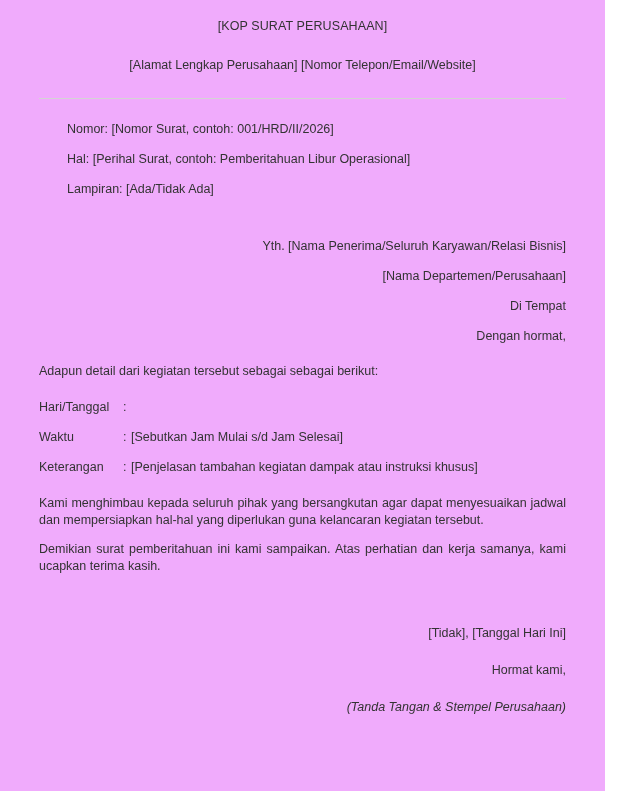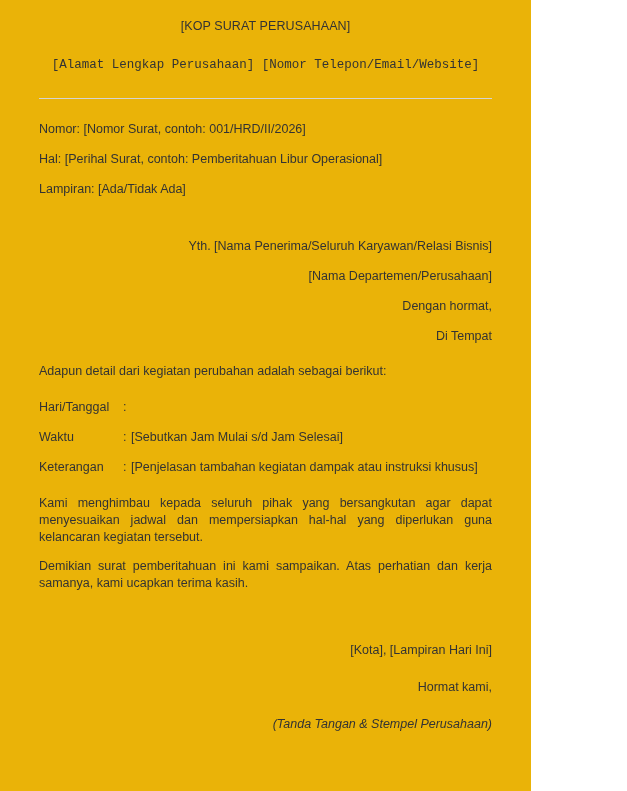--- a/index.html
+++ b/index.html
@@ -9,54 +9,54 @@
   }
   body {
     width: 627px;
     height: 791px;
     font-family: "Liberation Sans", sans-serif;
     color: #333333;
     -webkit-font-smoothing: antialiased;
   }
   .page {
     position: relative;
-    width: 531px;
+    width: 605px;
     height: 791px;
     box-sizing: border-box;
     padding: 14px 39px 0 39px;
-    background: #eab308;
+    background: #f0abfc;
     overflow: hidden;
   }
 
   
   .letterhead {
     text-align: center;
   }
   .letterhead-title {
     font-size: 12.5px;
     line-height: 17px;
     letter-spacing: 0.1px;
     margin: 4px 0 0 0;
   }
   .letterhead-contact {
     font-size: 12.5px;
     line-height: 17px;
     margin: 22px 0 0 0;
-    font-family: Liberation Mono, monospace;
   }
   .divider {
     height: 0;
     border: none;
     border-top: 1px solid #d4d4d4;
     margin: 24px 0 0 0;
   }
 
   
   .ref-block {
     margin-top: 22px;
+    margin-left: 28px;
   }
   .doc-line {
     font-size: 12.5px;
     line-height: 17px;
     margin: 0 0 13px 0;
   }
   .doc-line:last-child {
     margin-bottom: 0;
   }
 
@@ -142,27 +142,27 @@
 
   <section class="ref-block">
     <div class="doc-line">Nomor: [Nomor Surat, contoh: 001/HRD/II/2026]</div>
     <div class="doc-line">Hal: [Perihal Surat, contoh: Pemberitahuan Libur Operasional]</div>
     <div class="doc-line">Lampiran: [Ada/Tidak Ada]</div>
   </section>
 
   <section class="recipient-block">
     <div class="doc-line">Yth. [Nama Penerima/Seluruh Karyawan/Relasi Bisnis]</div>
     <div class="doc-line">[Nama Departemen/Perusahaan]</div>
+    <div class="doc-line">Di Tempat</div>
     <div class="doc-line">Dengan hormat,</div>
-    <div class="doc-line">Di Tempat</div>
   </section>
 
   <section>
 
-    <p class="para body-detail-lead">Adapun detail dari kegiatan perubahan adalah sebagai berikut:</p>
+    <p class="para body-detail-lead">Adapun detail dari kegiatan tersebut sebagai sebagai berikut:</p>
 
     <div class="detail-list">
 
       <div class="detail-row">
         <span class="detail-label">Hari/Tanggal</span>
         <span class="detail-sep">:</span>
       </div>
 
       <div class="detail-row">
         <span class="detail-label">Waktu</span>
@@ -177,19 +177,19 @@
       </div>
 
     </div>
 
     <p class="para body-closing">Kami menghimbau kepada seluruh pihak yang bersangkutan agar dapat menyesuaikan jadwal dan mempersiapkan hal-hal yang diperlukan guna kelancaran kegiatan tersebut.</p>
 
     <p class="para body-signoff">Demikian surat pemberitahuan ini kami sampaikan. Atas perhatian dan kerja samanya, kami ucapkan terima kasih.</p>
   </section>
 
   <section class="signature-block">
-    <div class="sig-line">[Kota], [Lampiran Hari Ini]</div>
+    <div class="sig-line">[Tidak], [Tanggal Hari Ini]</div>
     <div class="sig-line">Hormat kami,</div>
     <div class="sig-line sig-stamp">(Tanda Tangan &amp; Stempel Perusahaan)</div>
 
   </section>
 
 </div>
 
 </body></html>

